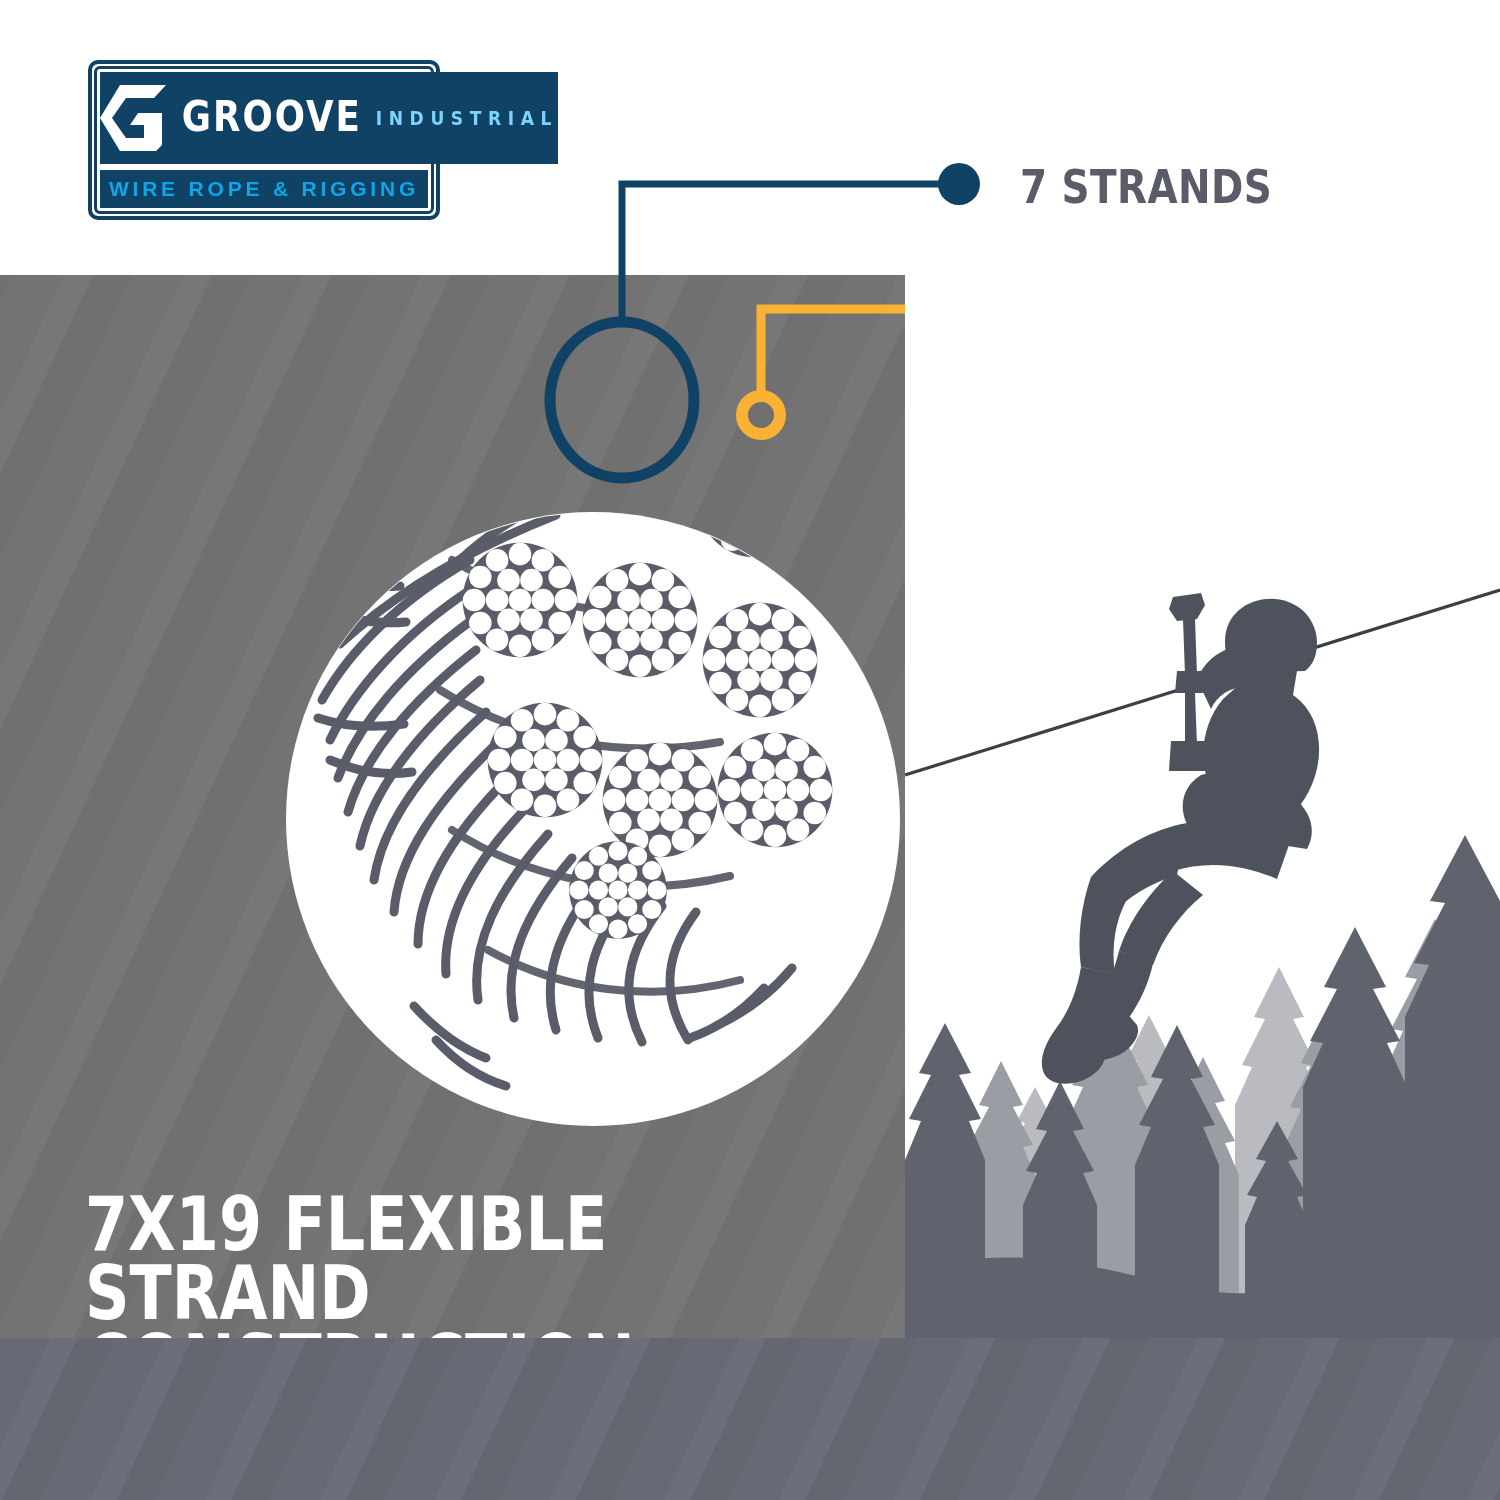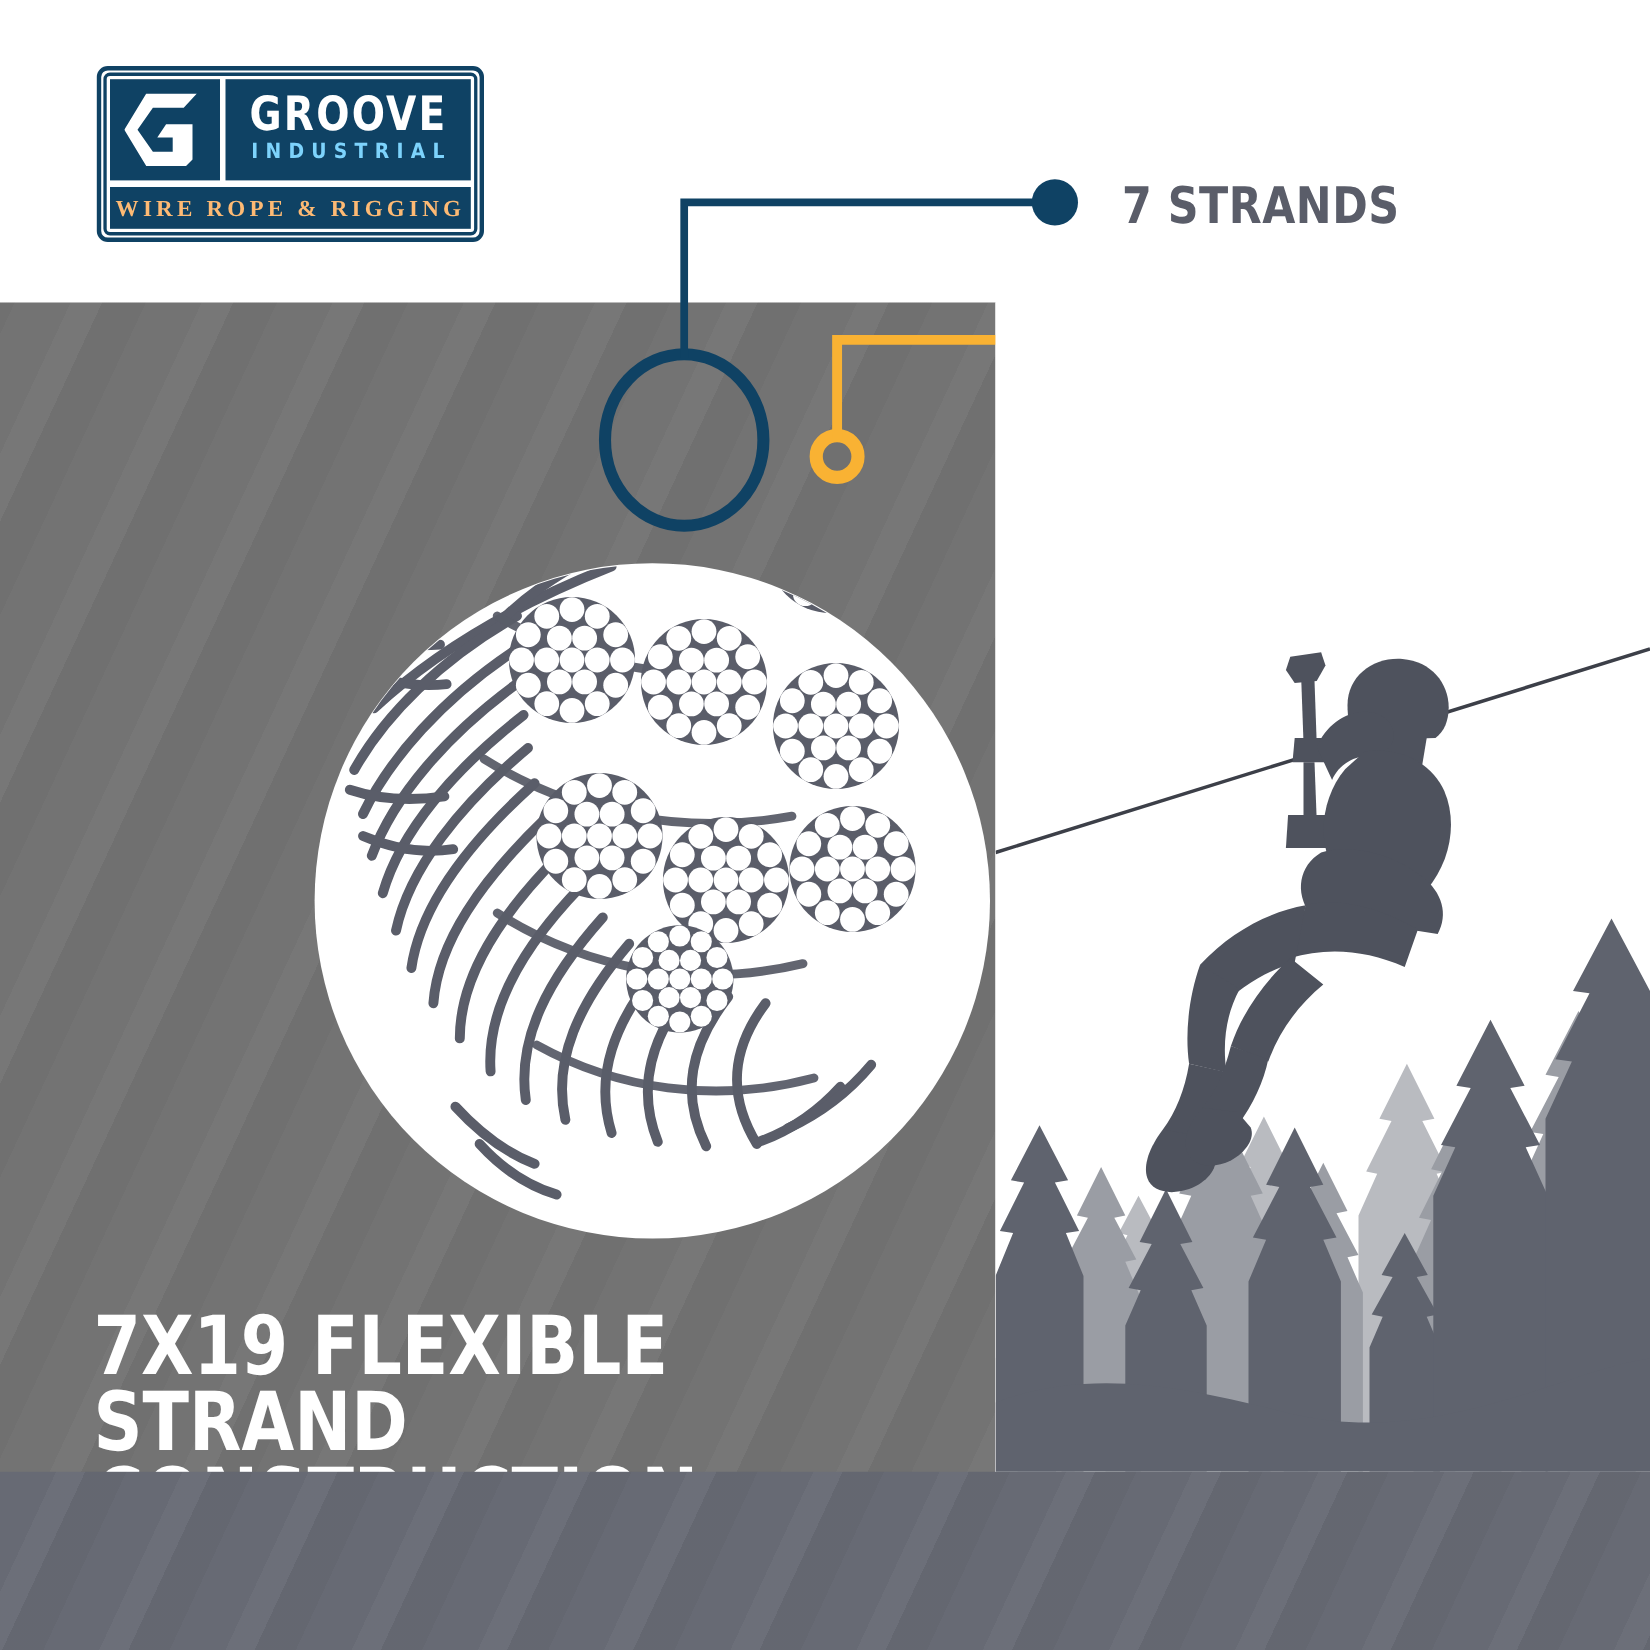--- a/index.html
+++ b/index.html
@@ -6,30 +6,30 @@
   body{width:1500px;height:1500px;font-family:"Liberation Sans",sans-serif;}
   #stage{position:relative;width:1500px;height:1500px;overflow:hidden;background:#ffffff;}
 
   
   .logo-wrap{position:absolute;left:88px;top:60px;width:352px;height:160px;}
   .logo-outer{position:absolute;inset:0;border:4px solid #0F4264;border-radius:10px;box-sizing:border-box;}
   .logo-inner{position:absolute;left:6px;top:6px;right:6px;bottom:6px;border:3px solid #0F4264;border-radius:6px;box-sizing:border-box;}
   .logo-top{position:absolute;left:12px;top:12px;right:12px;height:92px;display:flex;}
   .logo-mark{width:100px;height:92px;background:#0F4264;display:flex;align-items:center;justify-content:center;}
   .logo-gap{width:5px;}
-  .logo-words{flex:1;background:#0F4264;display:flex;flex-direction:column;align-items:center;justify-content:center;padding:4px 0 6px;box-sizing:border-box;}
+  .logo-words{flex:1;background:#0F4264;display:flex;align-items:center;justify-content:center;padding:4px 0 6px;box-sizing:border-box;}
   .logo-groove{color:#fff;font-weight:700;font-size:43px;letter-spacing:2.2px;line-height:0.92;
      font-family:"Liberation Sans Narrow","DejaVu Sans Condensed","Liberation Sans",sans-serif;
      transform:scaleX(0.92);transform-origin:center;}
   .logo-industrial{color:#7dd3fc;font-weight:700;font-size:19px;letter-spacing:6.6px;line-height:1.1;margin-top:3px;padding-left:6px;
      font-family:"Liberation Sans Narrow","DejaVu Sans Condensed","Liberation Sans",sans-serif;}
   .logo-bottom{position:absolute;left:12px;right:12px;top:110px;height:38px;background:#0F4264;
      display:flex;align-items:center;justify-content:center;}
-  .logo-tag{color:#fdba74;font-weight:700;font-size:21px;letter-spacing:3.8px;
-     font-family:Liberation Serif, serif;}
+  .logo-tag{color:#0ea5e9;font-weight:700;font-size:21px;letter-spacing:3.8px;
+     font-family:Liberation Sans, sans-serif;}
 
   
   .navy-panel{position:absolute;left:0;top:275px;width:905px;height:1321px;background:#737373;overflow:hidden;}
   .navy-panel::before{content:"";position:absolute;inset:-200px;
      background:repeating-linear-gradient(115deg,rgba(255,255,255,0.030) 0px,rgba(255,255,255,0.030) 26px,
      rgba(0,0,0,0.028) 26px,rgba(0,0,0,0.028) 62px,rgba(255,255,255,0.0) 62px,rgba(255,255,255,0.0) 108px);}
 
   .white-circle{position:absolute;left:286px;top:237px;width:614px;height:614px;background:#fff;border-radius:50%;}
 
   

